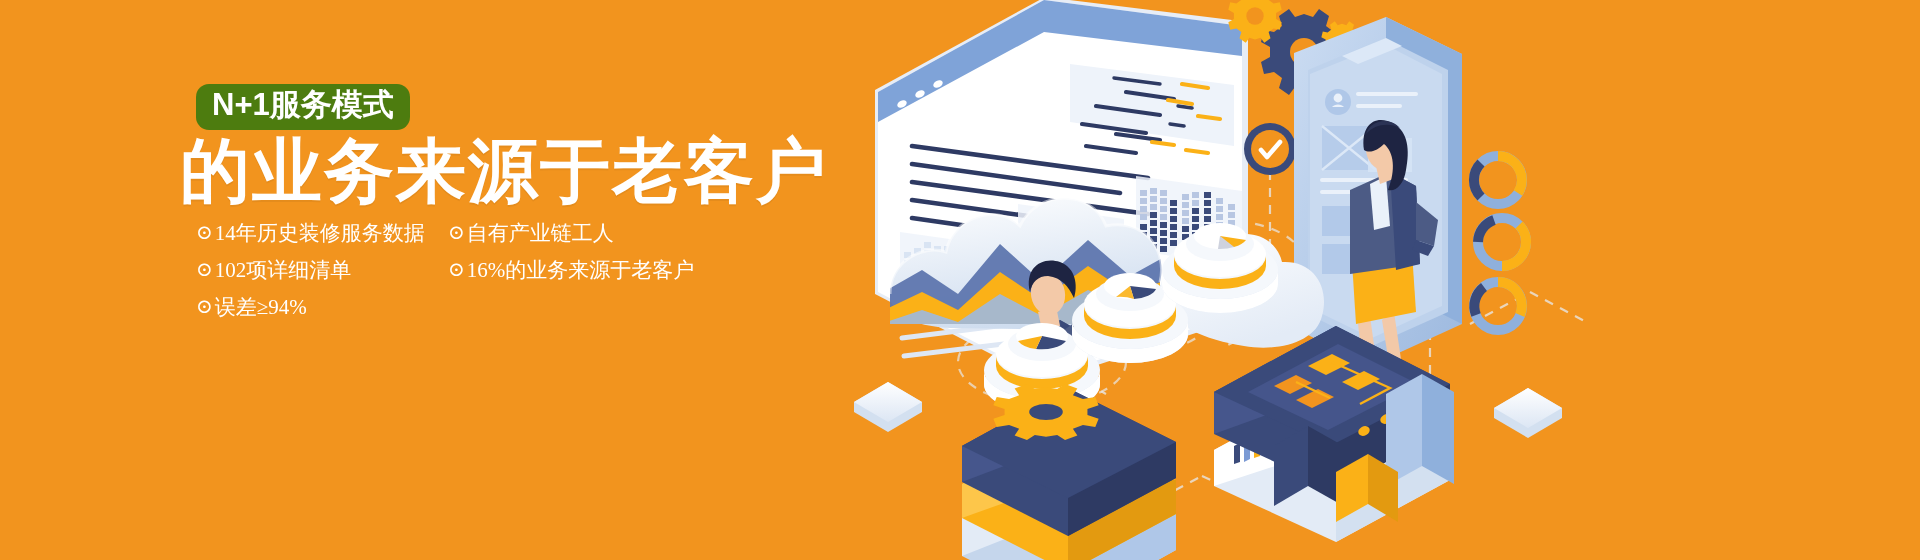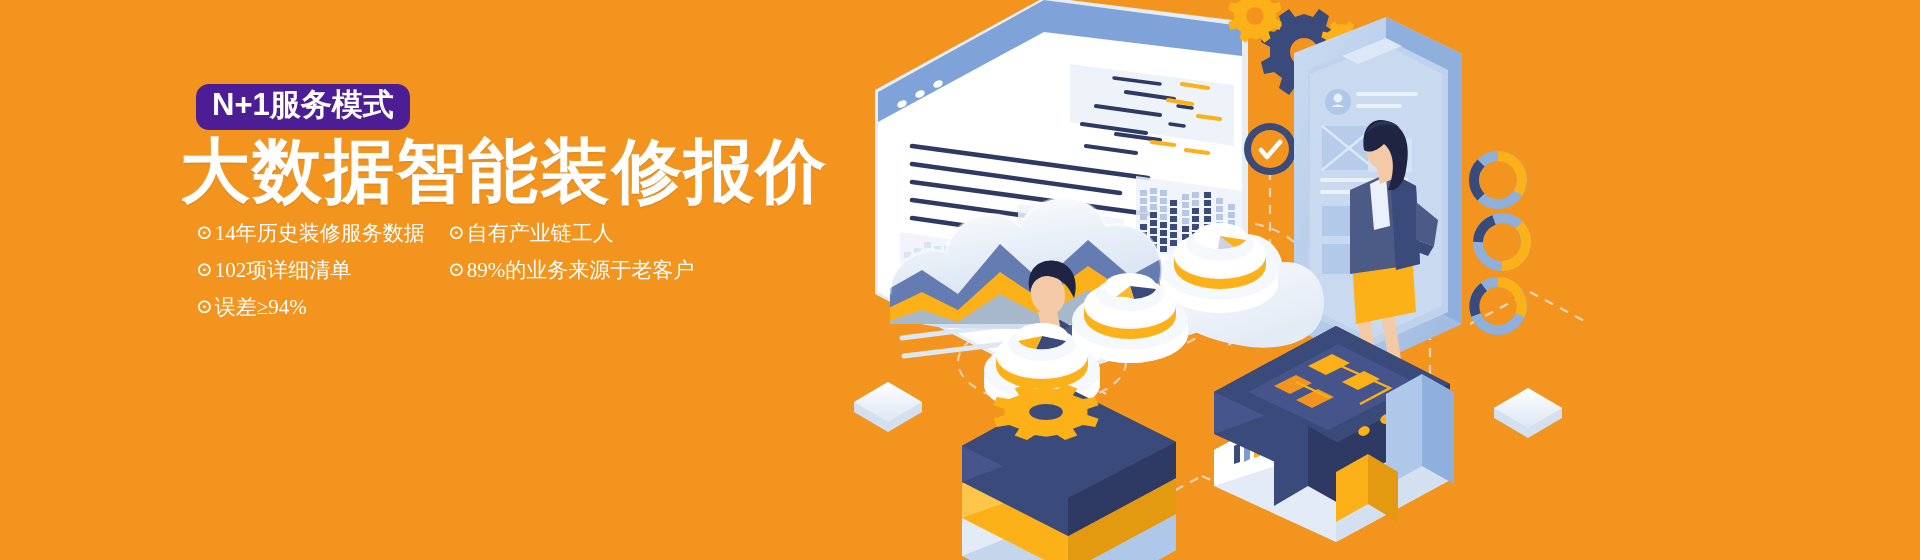--- a/index.html
+++ b/index.html
@@ -11,21 +11,21 @@
     position:relative;width:1920px;height:560px;
     background:#F2941E;overflow:hidden;
   }
 
   
   #copy{
     position:absolute;left:0;top:0;width:900px;height:560px;
   }
   #badge{
     position:absolute;left:196px;top:84px;
-    background:#4c1d95;
+    background:#4d7c0f;
     border-radius:13px;
     padding:5px 16px 8px 16px;
     display:inline-block;
   }
   #badge span{
     display:block;
     color:#FFFFFF;
     font-size:31px;
     font-weight:bold;
     letter-spacing:0px;
@@ -87,21 +87,21 @@
 <body>
 
 <div id="banner" style="background: rgb(242, 148, 30);">
 
   <div id="copy">
 
     <div id="badge">
       <span>N+1服务模式</span>
     </div>
 
-    <div id="headline">大数据智能装修报价</div>
+    <div id="headline">的业务来源于老客户</div>
 
     <div id="features">
 
       <div class="feat-row">
         <div class="feat-col">
           <div class="feat">
             <span class="dot">⊙</span>
             <span class="txt">14年历史装修服务数据</span>
           </div>
         </div>
@@ -116,21 +116,21 @@
       <div class="feat-row">
         <div class="feat-col">
           <div class="feat">
             <span class="dot">⊙</span>
             <span class="txt">102项详细清单</span>
           </div>
         </div>
         <div class="feat-col wide">
           <div class="feat">
             <span class="dot">⊙</span>
-            <span class="txt">89%的业务来源于老客户</span>
+            <span class="txt">16%的业务来源于老客户</span>
           </div>
         </div>
       </div>
 
       <div class="feat-row">
         <div class="feat-col">
           <div class="feat">
             <span class="dot">⊙</span>
             <span class="txt">误差≥94%</span>
           </div>

